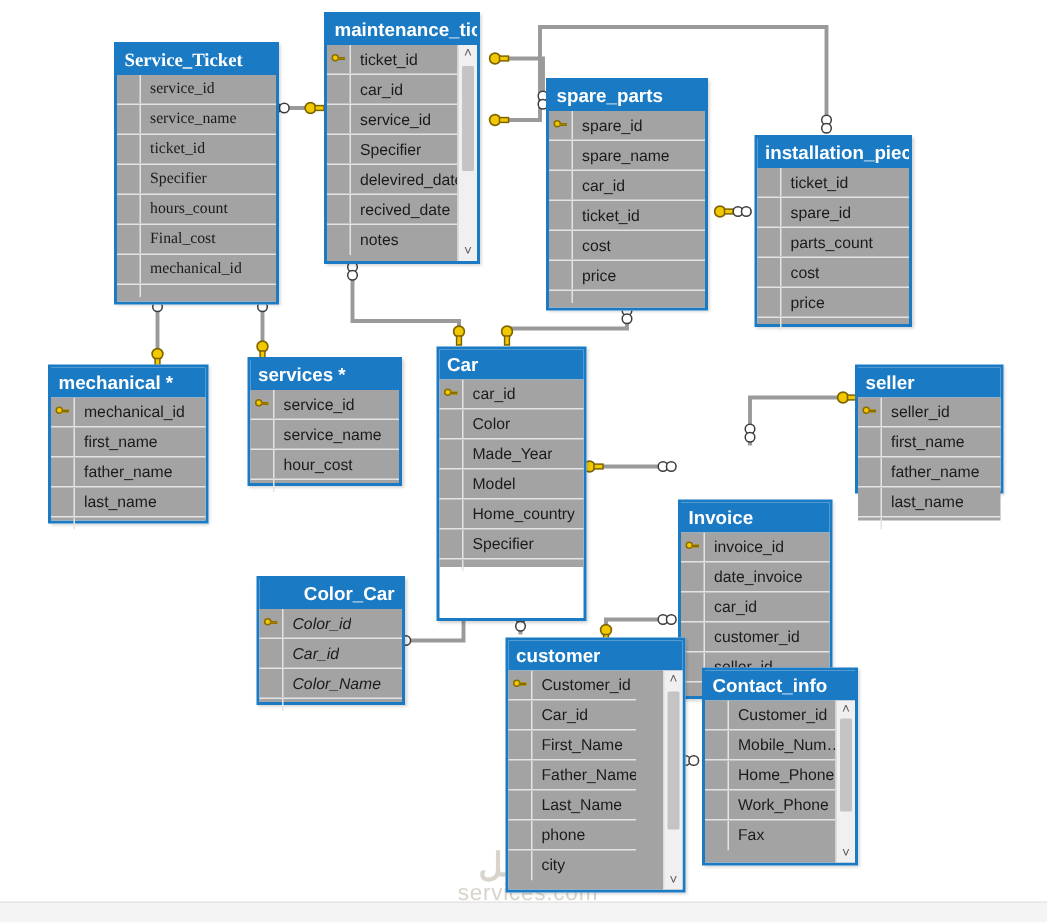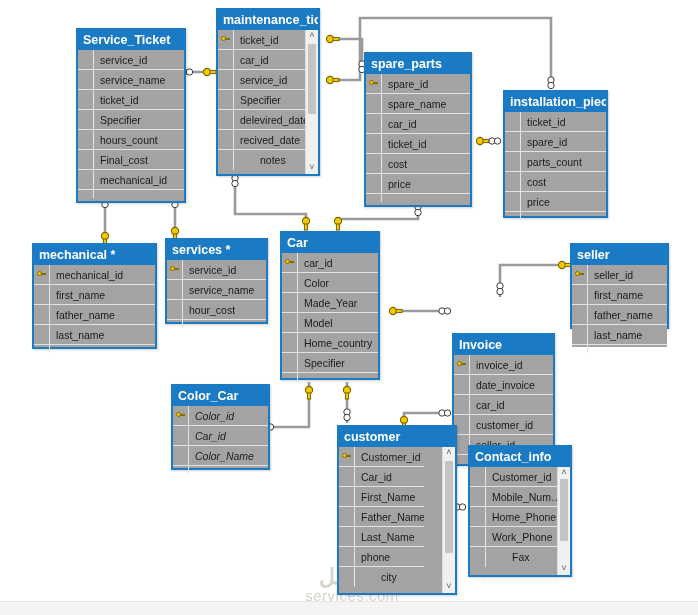--- a/index.html
+++ b/index.html
@@ -58,21 +58,21 @@
     display: flex;
     align-items: center;
     height: 20px;
     font-size: 10.5px;
     color: #1b1b1b;
     border-bottom: 1px solid #e3e3e3;
     box-sizing: border-box;
     white-space: nowrap;
     overflow: hidden;
   }
-  .row:last-child { border-bottom: none; gap: 20px; }
+  .row:last-child { border-bottom: none; }
   .gutter {
     width: 16px;
     min-width: 16px;
     height: 100%;
     border-right: 1px solid #e3e3e3;
     display: flex;
     align-items: center;
     justify-content: center;
     box-sizing: border-box;
   }
@@ -261,21 +261,21 @@
   </svg>
 
   <div id="watermark">
     <div class="wm-ar">مستقل</div>
     <div class="wm-en">services.com</div>
   </div>
 
   <div id="bottombar"></div>
 
   <div id="tables-host">
-      <div class="tbl" style="left: 76px; top: 28px; width: 110px; height: 175px;">
+      <div class="tbl" style="left: 76px; top: 28px; width: 110px; height: 175px; font-family: Liberation Serif, serif;">
         <div class="tbl-hdr">Service_Ticket</div>
         <div class="tbl-body" style="height: 151px;">
           <div class="tbl-rows" style="width: 100%;">
             <div class="row">
               <div class="gutter"></div>
               <div class="row-label">service_id</div>
             </div>
             <div class="row">
               <div class="gutter"></div>
               <div class="row-label">service_name</div>
@@ -413,21 +413,21 @@
             <div class="row">
               <div class="gutter"></div>
               <div class="row-label">price</div>
             </div>
             <div class="row pad-row">
               <div class="gutter"></div>
             </div>
           </div>
         </div>
       </div>
-      <div class="tbl" style="left: 32px; top: 243px; width: 125px; height: 106px;">
+      <div class="tbl" style="left: 32px; top: 243px; width: 107px; height: 106px;">
         <div class="tbl-hdr">mechanical *</div>
         <div class="tbl-body" style="height: 82px;">
           <div class="tbl-rows" style="width: 100%;">
             <div class="row">
               <div class="gutter">
                 <span class="key">
                   <span class="kbow"></span>
                   <span class="kshaft"></span>
                 </span>
               </div>
@@ -471,21 +471,21 @@
             <div class="row">
               <div class="gutter"></div>
               <div class="row-label">hour_cost</div>
             </div>
             <div class="row pad-row">
               <div class="gutter"></div>
             </div>
           </div>
         </div>
       </div>
-      <div class="tbl" style="left: 280px; top: 231px; width: 100px; height: 149px;">
+      <div class="tbl" style="left: 291px; top: 231px; width: 100px; height: 183px;">
         <div class="tbl-hdr">Car</div>
         <div class="tbl-body" style="height: 125px;">
           <div class="tbl-rows" style="width: 100%;">
             <div class="row">
               <div class="gutter">
                 <span class="key">
                   <span class="kbow"></span>
                   <span class="kshaft"></span>
                 </span>
               </div>
@@ -576,21 +576,21 @@
             <div class="row">
               <div class="gutter"></div>
               <div class="row-label">last_name</div>
             </div>
             <div class="row pad-row">
               <div class="gutter"></div>
             </div>
           </div>
         </div>
       </div>
-      <div class="tbl" style="left: 171px; top: 384px; width: 99px; height: 86px;">
+      <div class="tbl" style="left: 171px; top: 384px; width: 99px; height: 86px; text-align: right;">
         <div class="tbl-hdr">Color_Car</div>
         <div class="tbl-body" style="height: 62px; font-style: italic;">
           <div class="tbl-rows" style="width: 100%;">
             <div class="row">
               <div class="gutter">
                 <span class="key">
                   <span class="kbow"></span>
                   <span class="kshaft"></span>
                 </span>
               </div>

